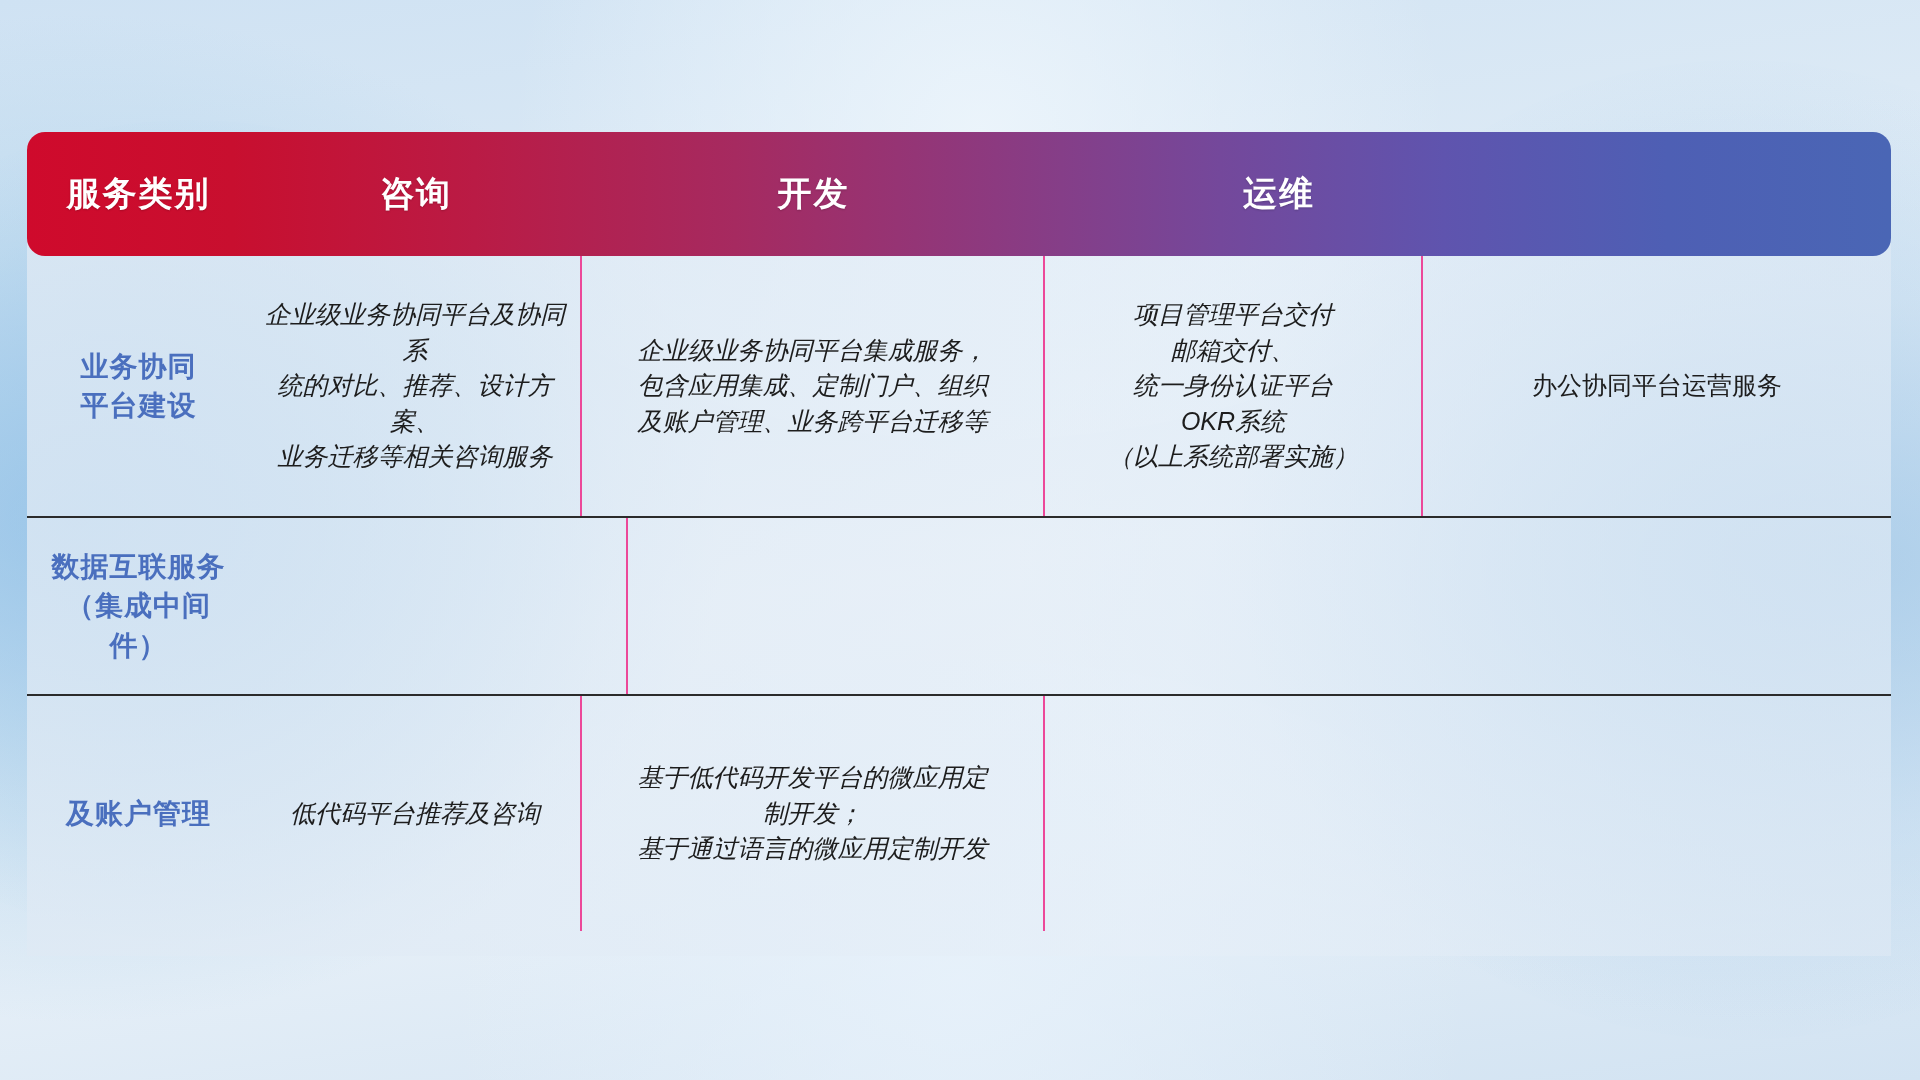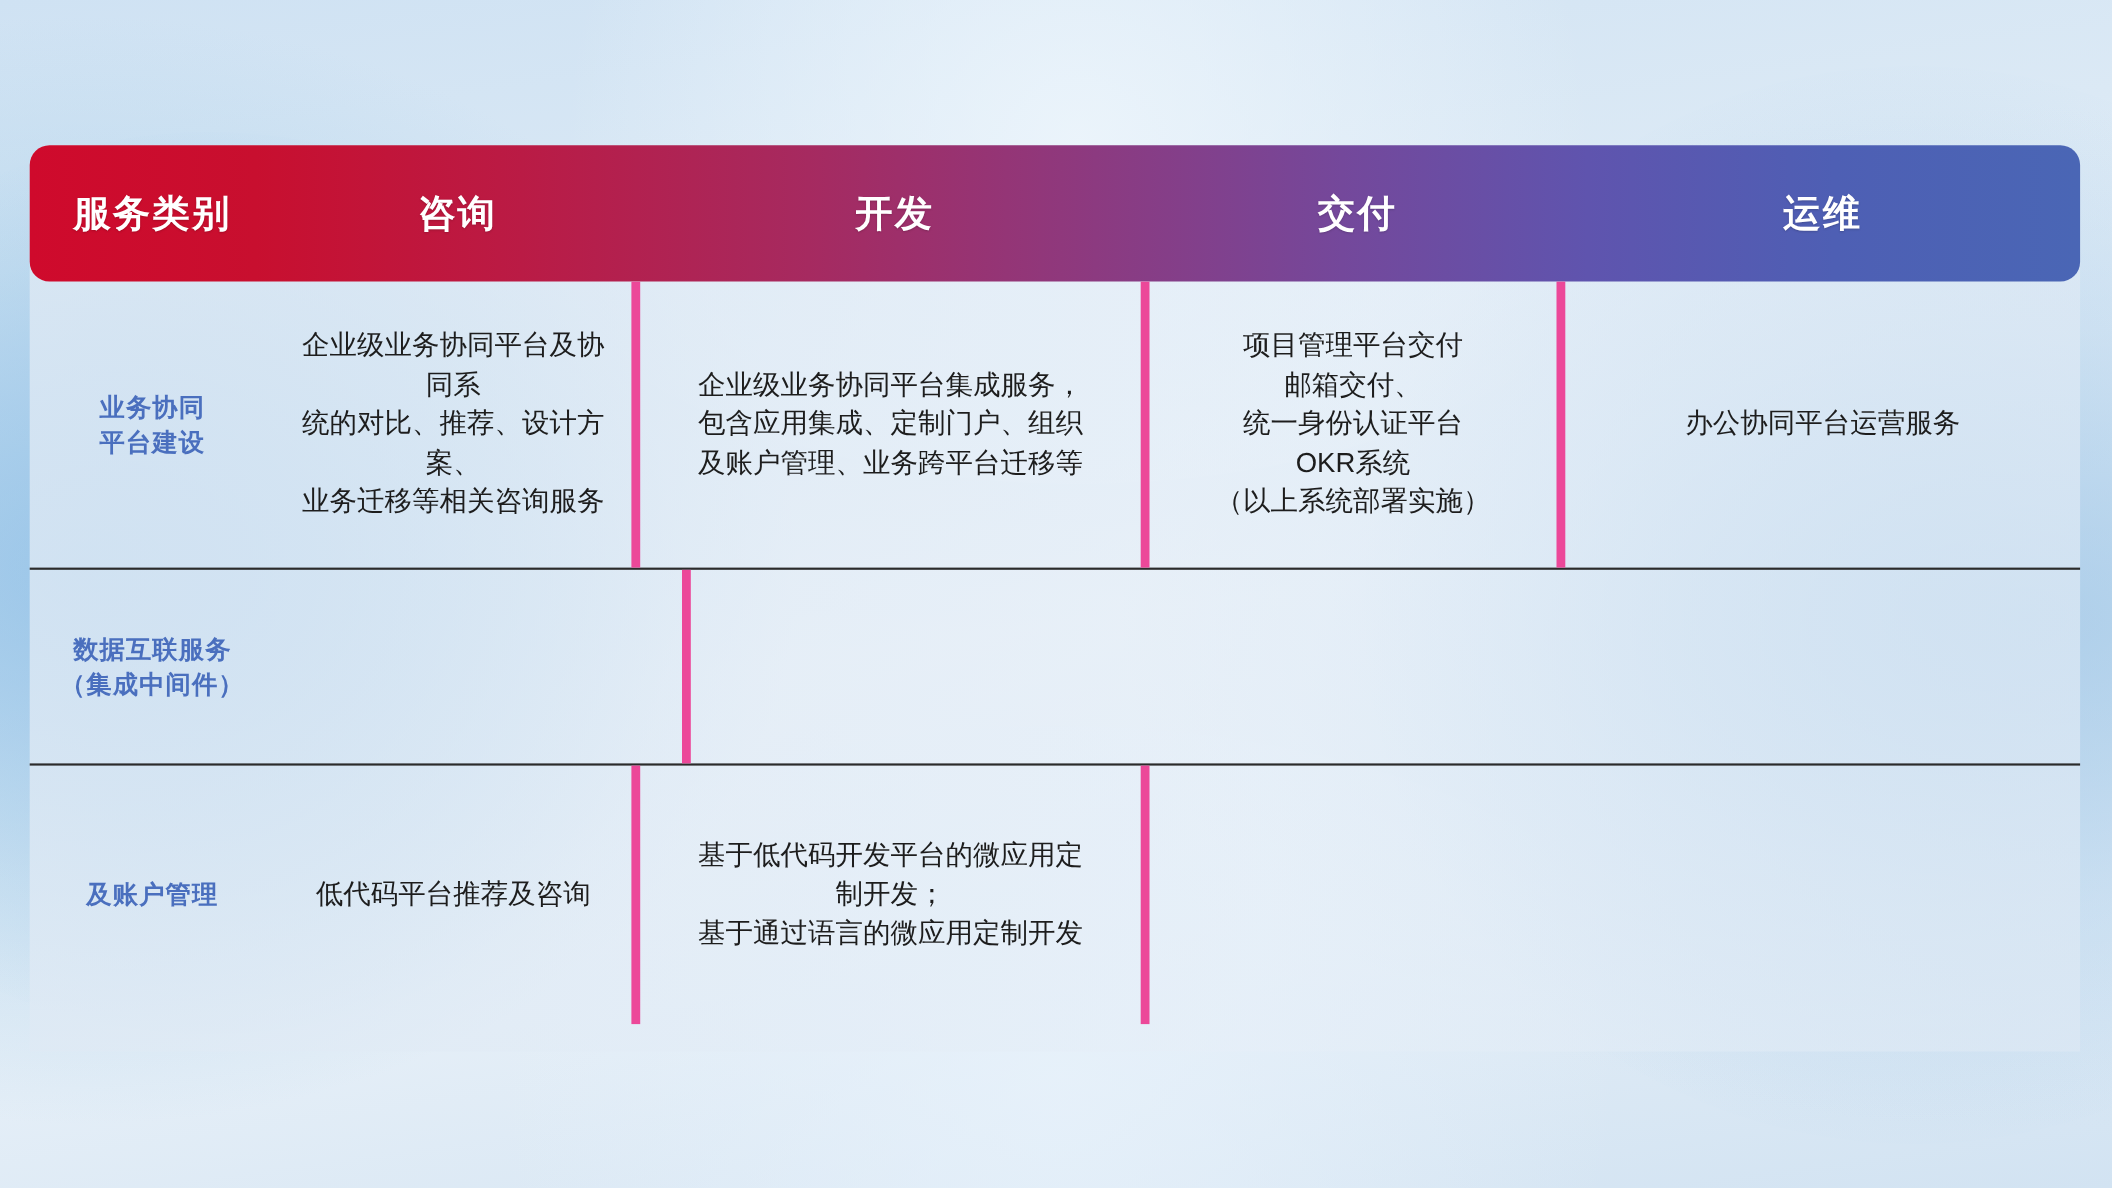--- a/index.html
+++ b/index.html
@@ -136,26 +136,27 @@
     justify-content: center;
     box-sizing: border-box;
     padding: 6px 14px;
     font-size: 25px;
     line-height: 1.42;
     color: #1d1d1d;
     text-align: center;
     white-space: pre-line;
   }
   .cell.divider-right {
-    border-right: 8px solid #ec4899;
+    border-right: 2px solid #ec4899;
+    font-style: italic;
   }
   .cell.category {
     color: #4a6fbe;
     font-weight: bold;
-    font-size: 23px;
+    font-size: 28px;
     line-height: 1.4;
     letter-spacing: 1px;
     border-right: none;
   }
   .cell.empty { }
 
   
   .col-0 { width: 223px; flex: 0 0 223px; }
   .col-1 { width: 332px; flex: 0 0 332px; }
   .col-2 { width: 463px; flex: 0 0 463px; }
@@ -173,21 +174,20 @@
   <div class="bloom bloom-b"></div>
 
   <div class="table-shell"></div>
 
   <div class="header-band"></div>
 
   <div class="header-row-cells">
     <div class="header-cell col-0">服务类别</div>
     <div class="header-cell col-1">咨询</div>
     <div class="header-cell col-2">开发</div>
-    <div class="header-cell col-3">交付</div>
     <div class="header-cell col-4">运维</div>
   </div>
 
   <div class="body-grid">
 
     <div class="body-row r1">
       <div class="cell category col-0">业务协同
 平台建设</div>
       <div class="cell divider-right col-1">企业级业务协同平台及协同系
 统的对比、推荐、设计方案、

